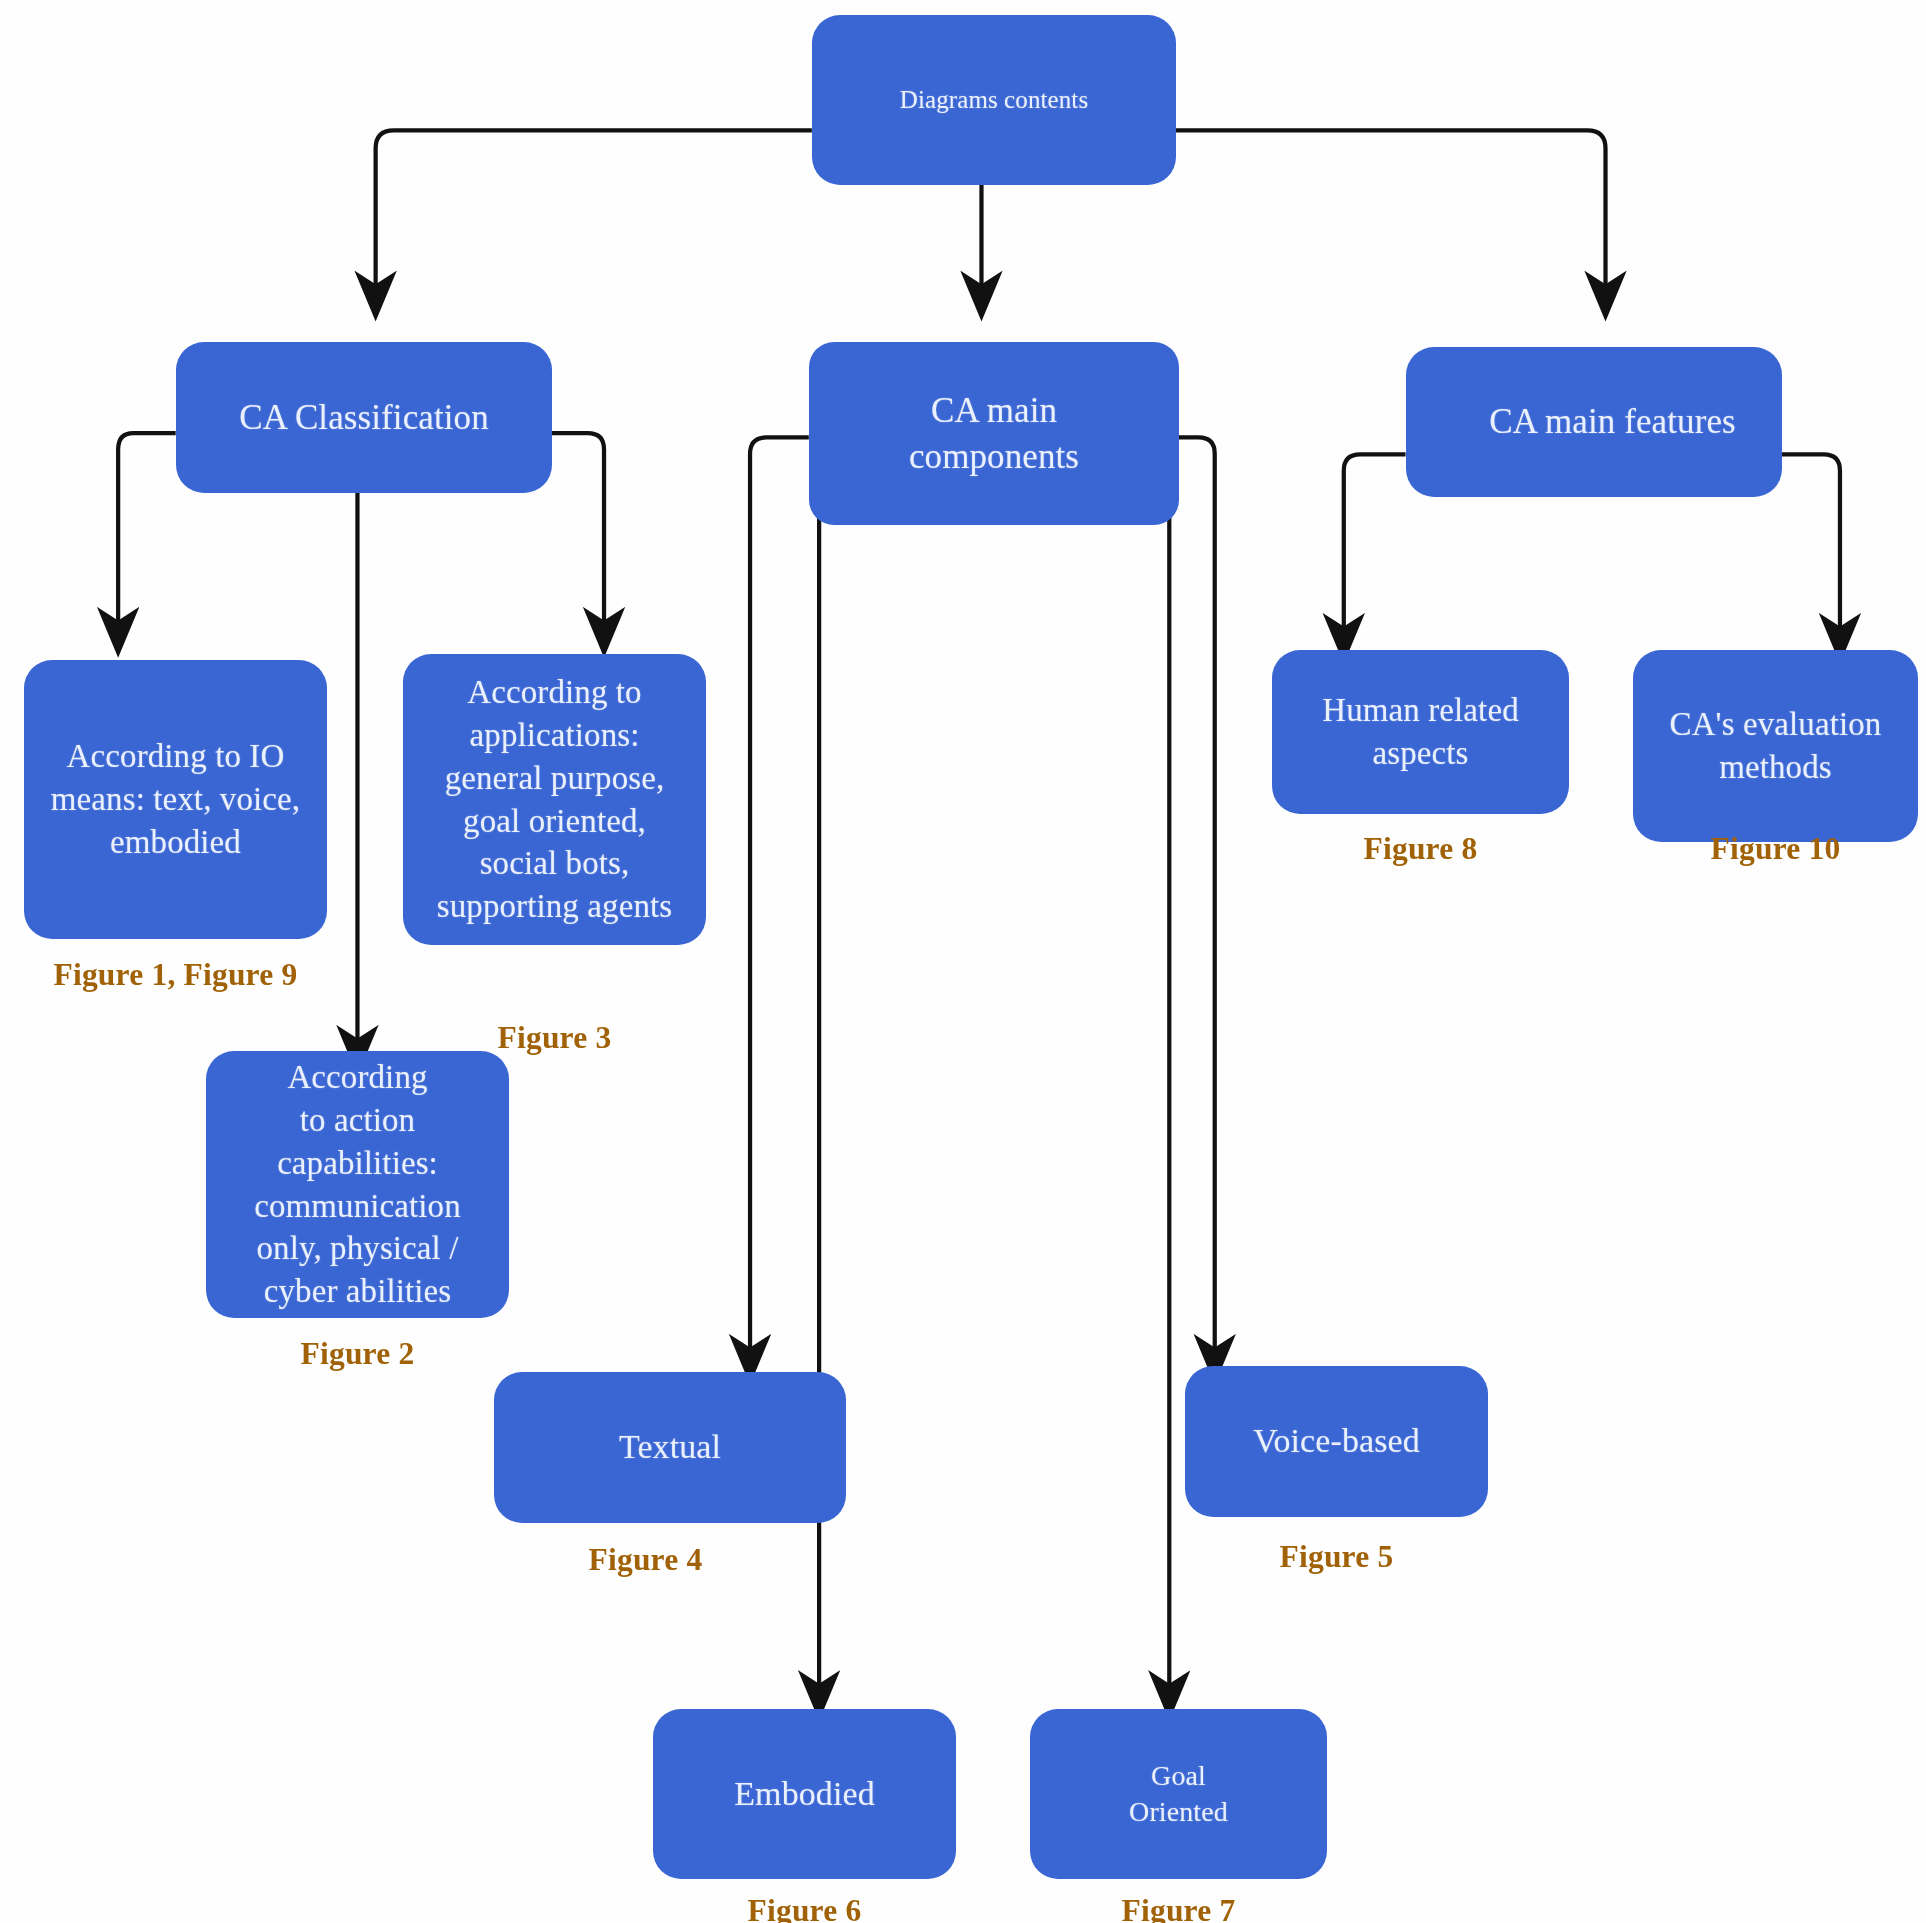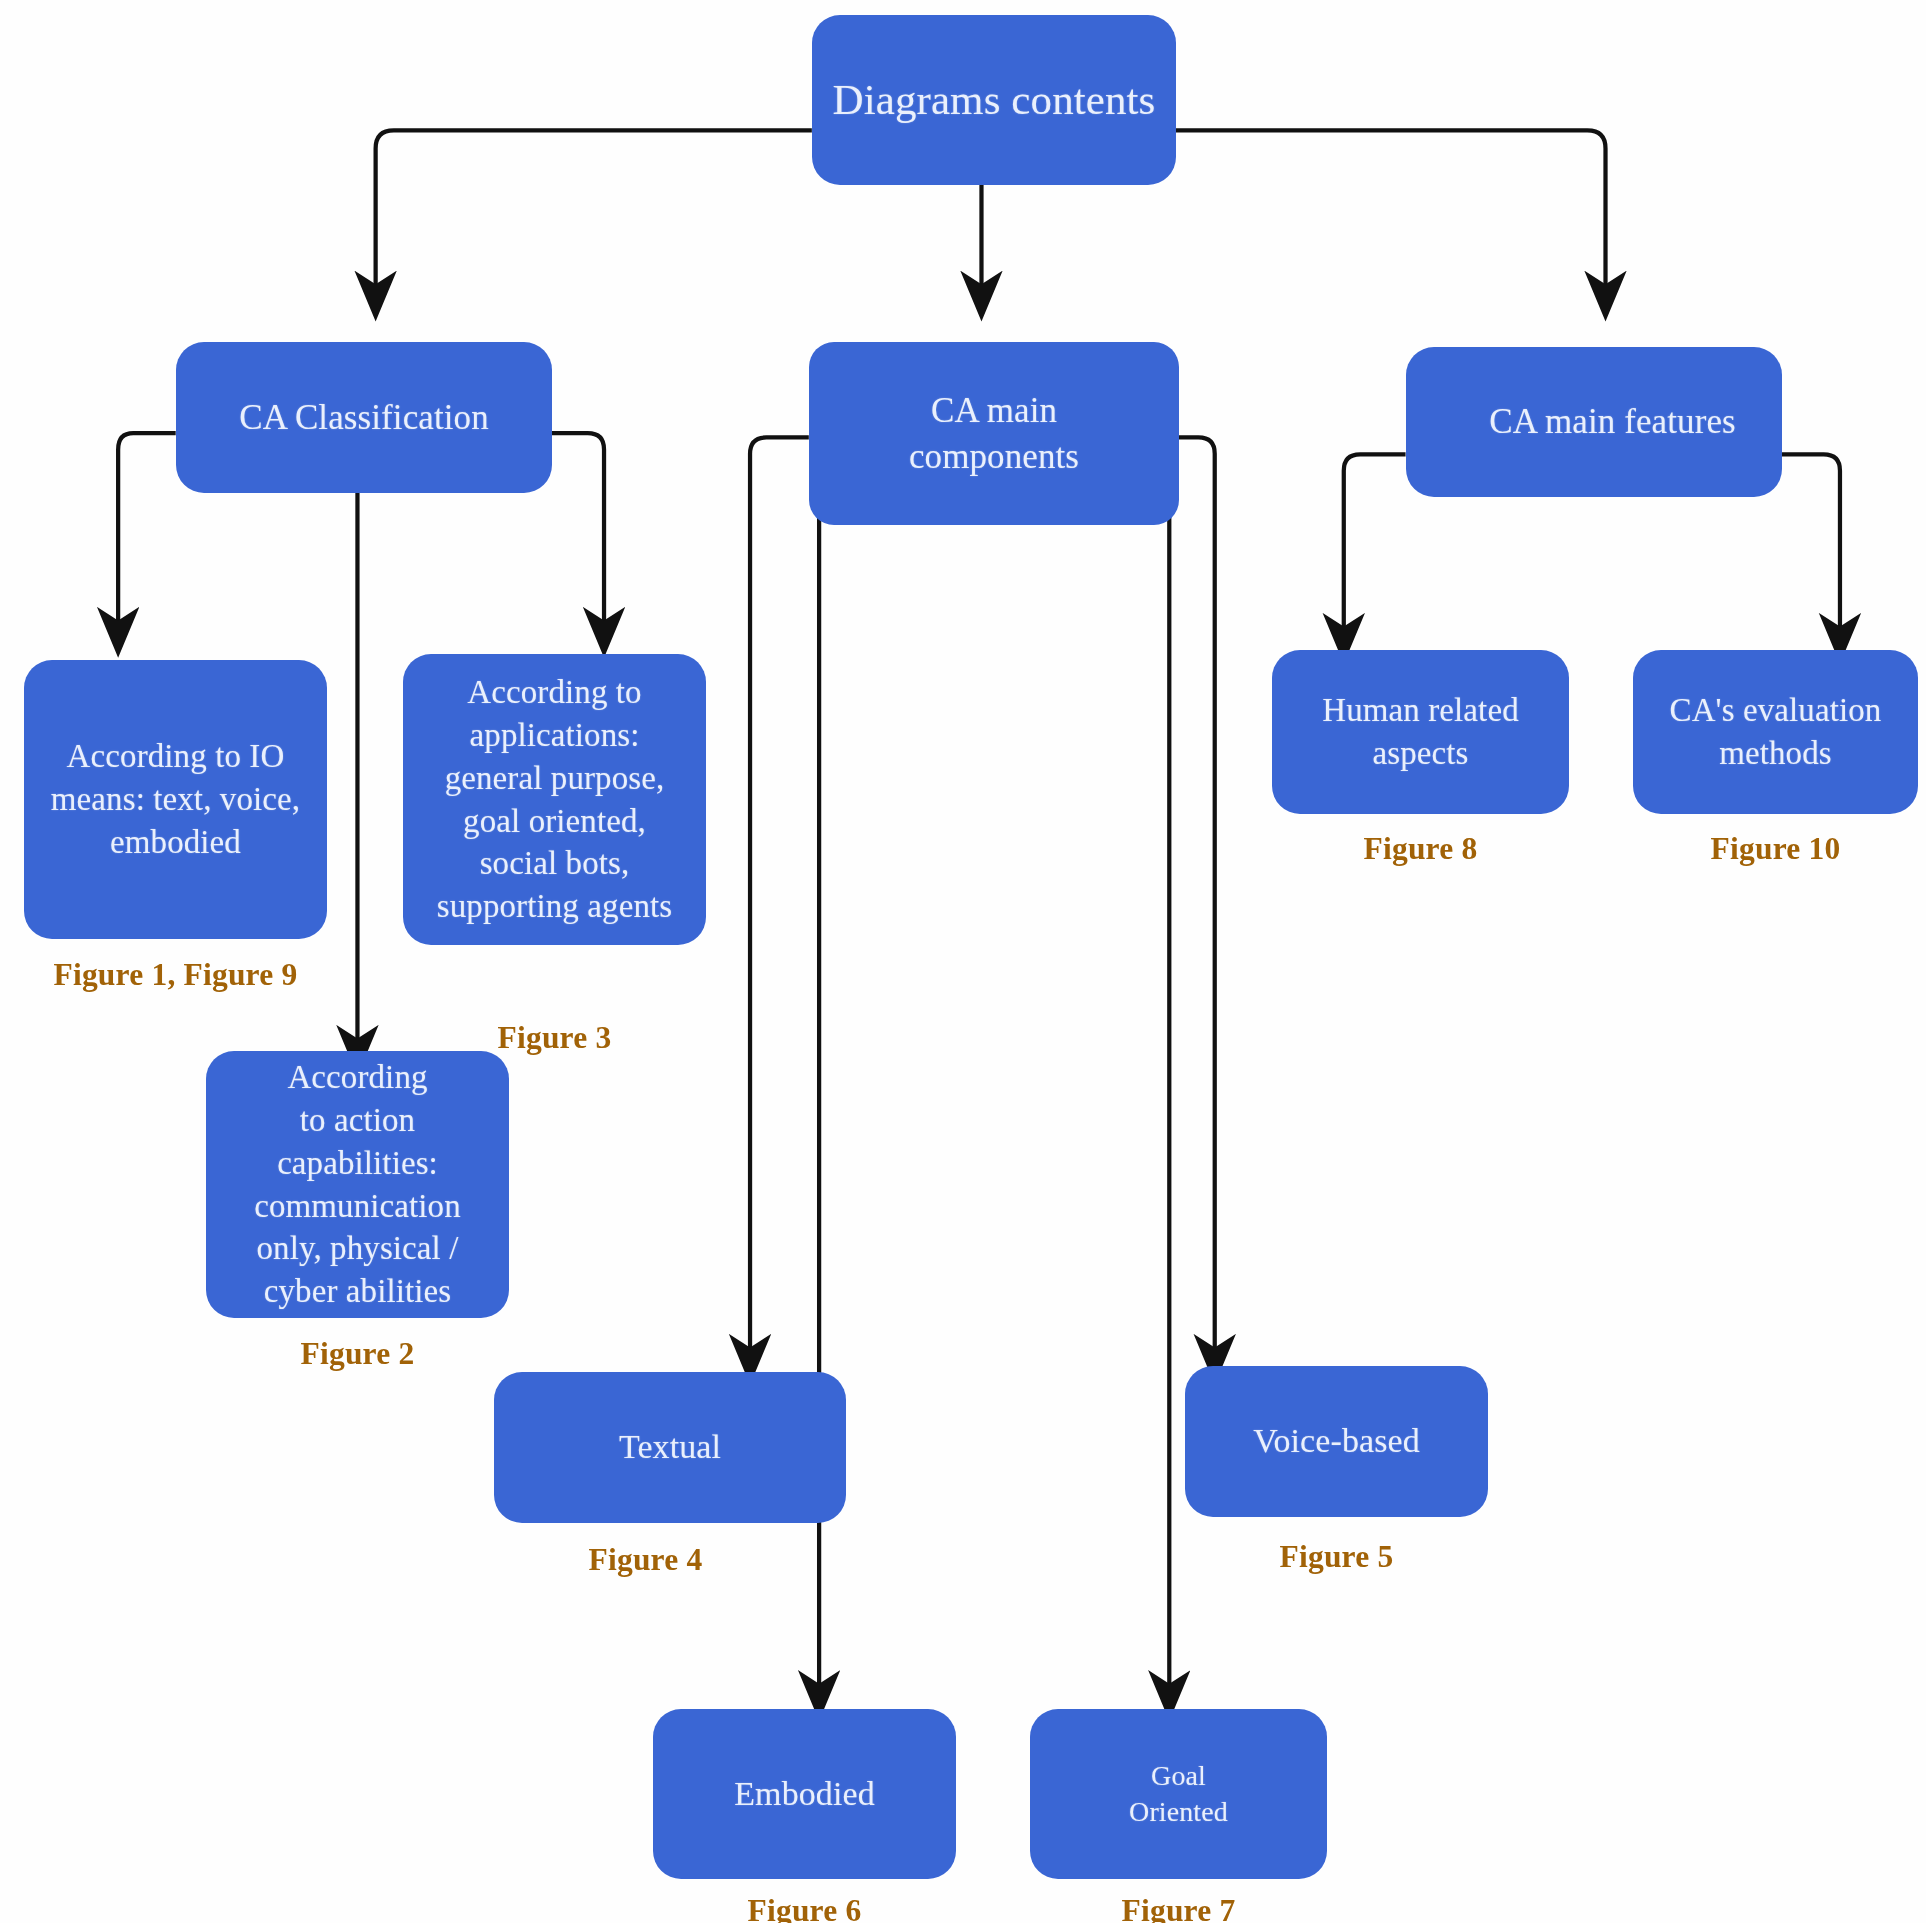--- a/index.html
+++ b/index.html
@@ -79,21 +79,21 @@
       <path d="M1908,722 H1978 Q2005,722 2005,749 V2245"></path>
 
       <path d="M1930,810 V2800"></path>
 
       <path d="M2320,750 H2245 Q2218,750 2218,777 V1055"></path>
 
       <path d="M2940,750 H3010 Q3037,750 3037,777 V1055"></path>
     </g>
   </svg>
 
-  <div class="node" style="left:812px;top:15px;width:364px;height:170px;font-size:43px;">
+  <div class="node" style="left:812px;top:15px;width:364px;height:170px;font-size:25px;">
     <span>Diagrams contents</span>
   </div>
 
   <div class="node" style="left:176px;top:342px;width:376px;height:151px;font-size:35px;">
     <span>CA Classification</span>
   </div>
 
   <div class="node" style="left:809px;top:342px;width:370px;height:183px;font-size:35px;border-radius:25px;">
     <span>CA main
 components</span>
@@ -125,21 +125,21 @@
 communication
 only, physical /
 cyber abilities</span>
   </div>
 
   <div class="node" style="left:1272px;top:650px;width:297px;height:164px;font-size:33px;">
     <span>Human related
 aspects</span>
   </div>
 
-  <div class="node" style="left:1633px;top:650px;width:285px;height:164px;font-size:33px;">
+  <div class="node" style="left:1633px;top:650px;width:285px;height:192px;font-size:33px;">
     <span>CA's evaluation
 methods</span>
   </div>
 
   <div class="node" style="left:494px;top:1372px;width:352px;height:151px;font-size:34px;">
     <span>Textual</span>
   </div>
 
   <div class="node" style="left:1185px;top:1366px;width:303px;height:151px;font-size:34px;">
     <span>Voice-based</span>

